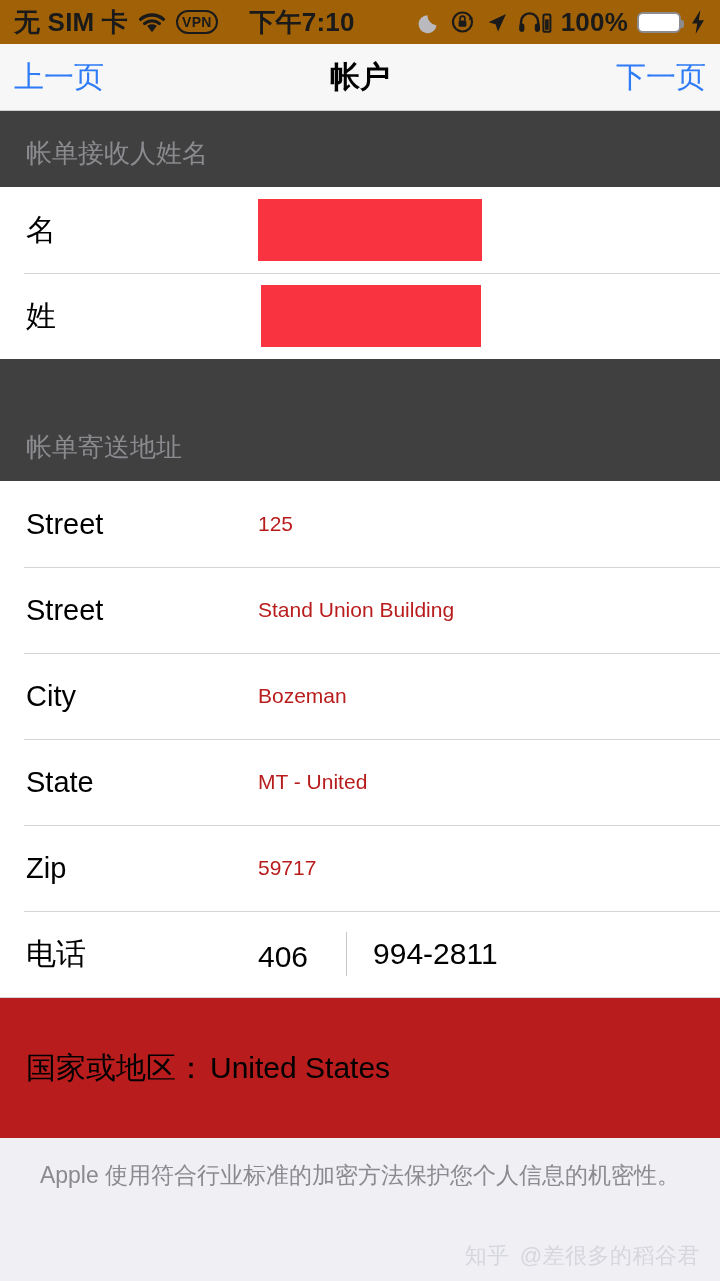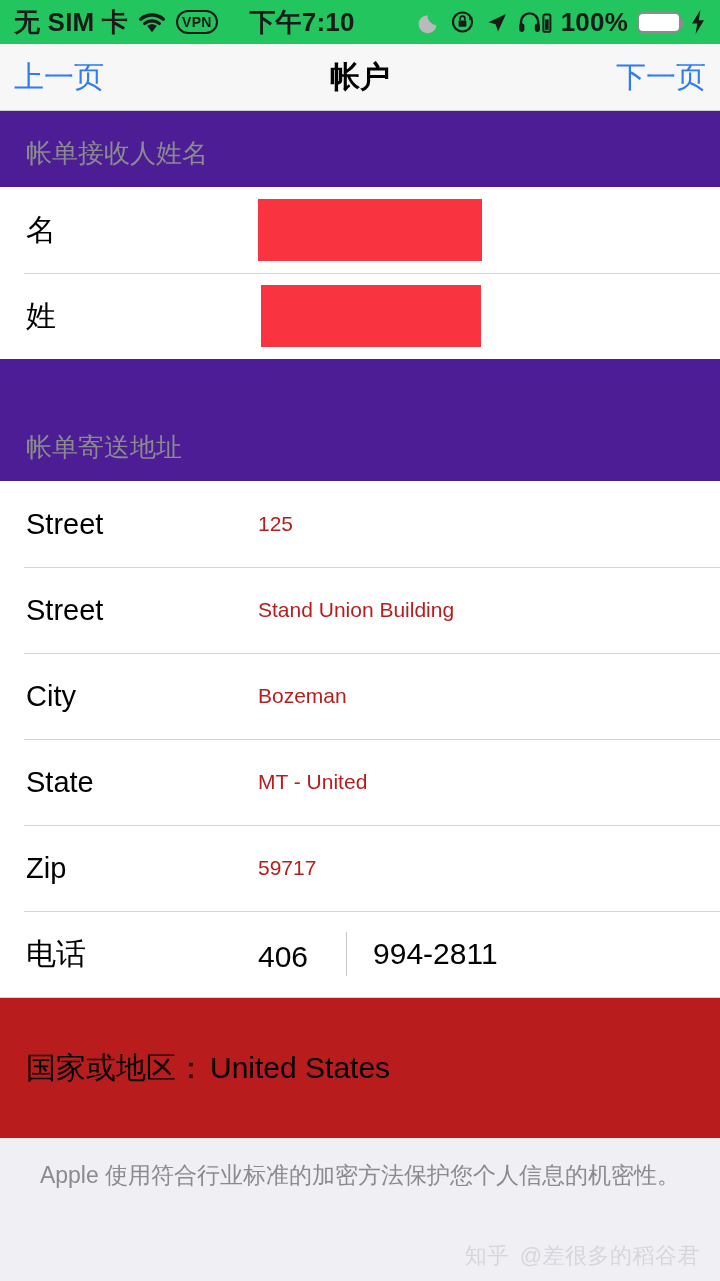--- a/index.html
+++ b/index.html
@@ -8,21 +8,21 @@
     background:#EFEFF4;
     font-family:"Liberation Sans","DejaVu Sans",sans-serif;
     -webkit-font-smoothing:antialiased;
     overflow:hidden;
   }
   #screen { position:relative; width:720px; height:1281px; background:#EFEFF4; }
 
   
   .statusbar {
     height:44px; width:100%;
-    background:#22c55e;
+    background:#a16207;
     display:flex; align-items:center;
     padding:12px 14px;
     font-size:26px; font-weight:600; color:#1a1a1a;
     letter-spacing:.2px;
     gap:28px;
   }
   .sb-left { display:flex; align-items:center; gap:9px; }
   .sb-right { display:flex; align-items:center; gap:9px; margin-left:auto; }
   .sb-center { position:absolute; left:0; right:0; top:0; height:44px;
                display:flex; align-items:center; justify-content:center;
@@ -53,21 +53,21 @@
     border-bottom:1px solid #CFCFD4;
   }
   .nav-btn { font-size:30px; color:#2F7CF6; white-space:nowrap; cursor:pointer; }
   .nav-title {
     position:absolute; left:0; right:0; text-align:center;
     font-size:30px; font-weight:600; color:#000; pointer-events:none;
   }
 
   
   .section-header {
-    background:#4c1d95;
+    background:#404040;
     color:#8A8A8F;
     font-size:26px;
     display:flex; align-items:flex-end;
     padding:0 0 16px 26px;
     text-align:right;
   }
   .sec-head-1 { height:76px; }
   .sec-head-2 { height:122px; }
 
   .group { background:#FFFFFF; }

